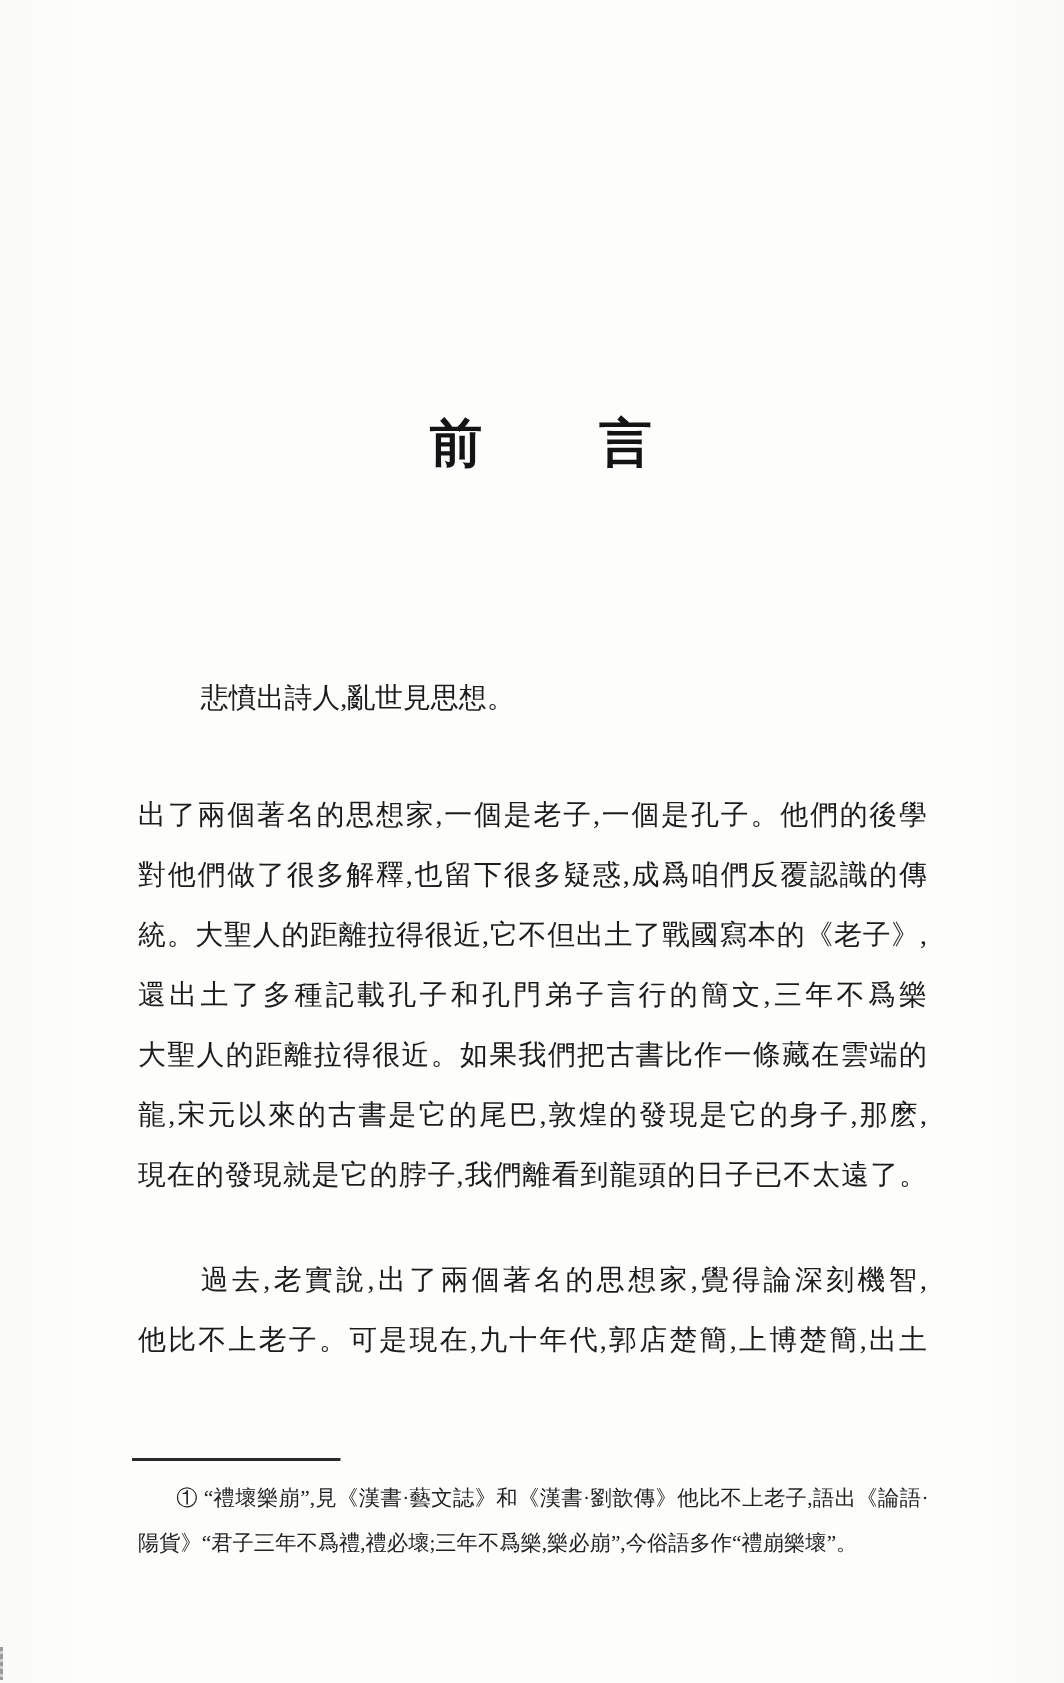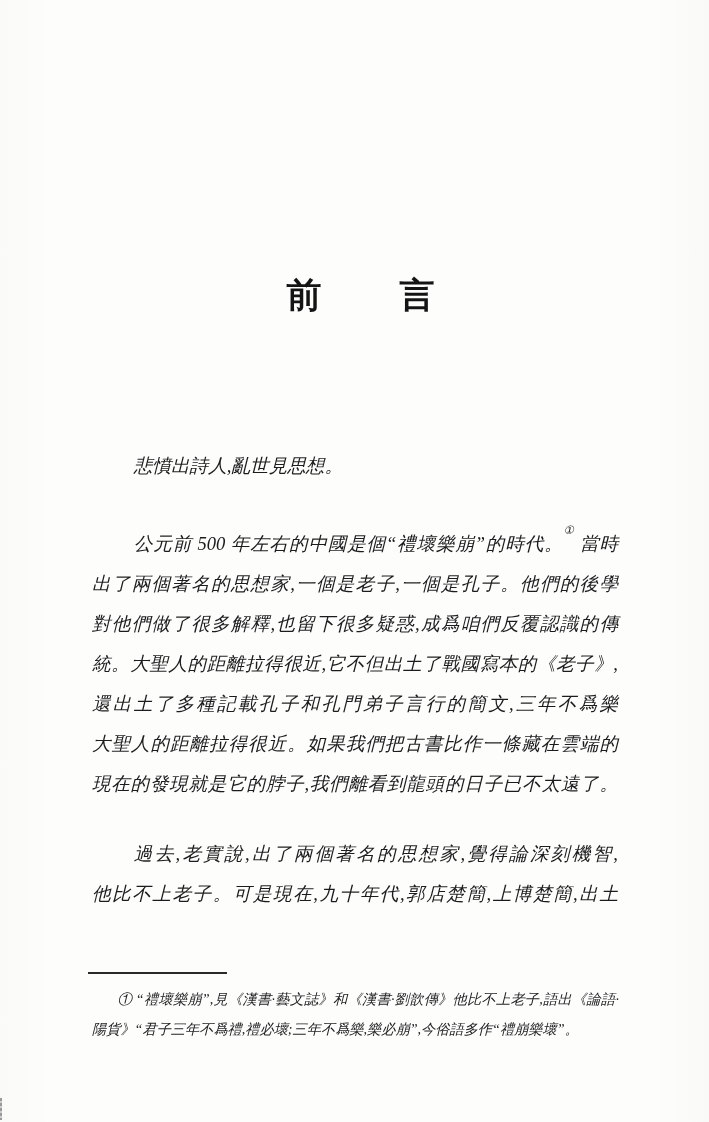--- a/index.html
+++ b/index.html
@@ -27,21 +27,21 @@
   }
   .body-block {
     position: absolute;
     top: 446px; left: 92px; width: 526px;
     font-size: 18.6px; line-height: 40px;
     color: #1c1c1c;
   }
   .para { margin: 0 0 0 0; }
   .para.gap-after-1 { margin-bottom: 38px; }
   .para.gap-after-2 { margin-bottom: 30px; }
-  .line { white-space: nowrap; font-style: italic; }
+  .line { white-space: nowrap; }
   .para.justify .line {
     white-space: normal;
     text-align: justify;
     text-align-last: justify;
     -moz-text-align-last: justify;
     text-justify: inter-ideograph;
   }
   .line.indent { text-indent: 2.25em; }
   .line sup {
     font-size: 0.62em;
@@ -84,26 +84,26 @@
   <div class="title">
     <span>前</span>
     <span>言</span>
   </div>
 
   <div class="body-block">
       <div class="para gap-after-1">
         <div class="line indent">悲憤出詩人,亂世見思想。</div>
       </div>
       <div class="para justify gap-after-2">
-        <div class="line indent">公元前 500 年左右的中國是個“禮壞樂崩”的時代。<sup>①</sup> 當時</div>
         <div class="line">出了兩個著名的思想家,一個是老子,一個是孔子。他們的後學</div>
         <div class="line">對他們做了很多解釋,也留下很多疑惑,成爲咱們反覆認識的傳</div>
         <div class="line">統。大聖人的距離拉得很近,它不但出土了戰國寫本的《老子》,</div>
         <div class="line">還出土了多種記載孔子和孔門弟子言行的簡文,三年不爲樂</div>
         <div class="line">大聖人的距離拉得很近。如果我們把古書比作一條藏在雲端的</div>
+        <div class="line">龍,宋元以來的古書是它的尾巴,敦煌的發現是它的身子,那麽,</div>
         <div class="line">現在的發現就是它的脖子,我們離看到龍頭的日子已不太遠了。</div>
       </div>
       <div class="para justify">
         <div class="line indent">過去,老實說,出了兩個著名的思想家,覺得論深刻機智,</div>
         <div class="line">他比不上老子。可是現在,九十年代,郭店楚簡,上博楚簡,出土</div>
       </div>
     </div>
 
   <div class="footnote-rule"></div>
 

